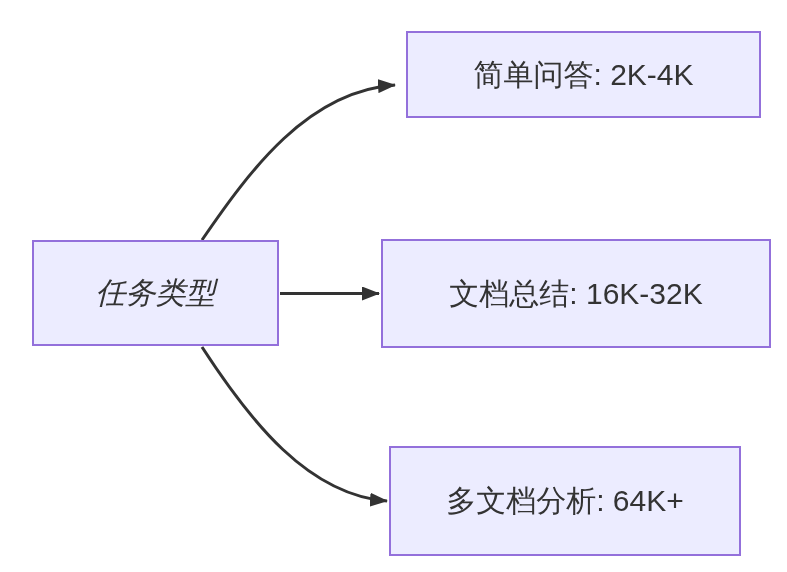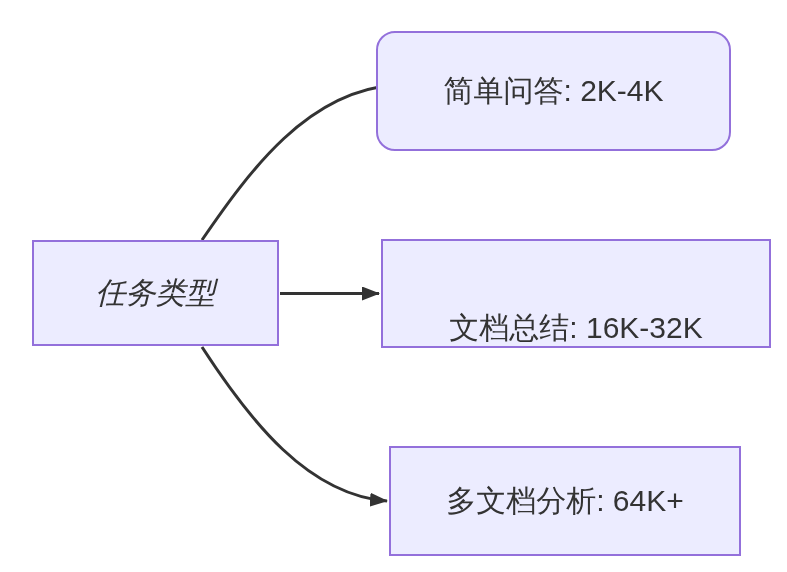--- a/index.html
+++ b/index.html
@@ -31,22 +31,22 @@
     color: #333333;
     font-size: 30px;
     line-height: 1.25;
     display: flex;
     align-items: center;
     justify-content: center;
     text-align: center;
     white-space: nowrap;
   }
   .node-source { left: 32px;  top: 240px; width: 247px; height: 106px; font-style: italic; }
-  .node-t0     { left: 376px; top: 31px;  width: 355px; height: 120px; border-radius: 19px; }
-  .node-t1     { left: 381px; top: 239px; width: 390px; height: 109px; align-items: flex-end; }
+  .node-t0     { left: 406px; top: 31px;  width: 355px; height: 87px; }
+  .node-t1     { left: 381px; top: 239px; width: 390px; height: 109px; }
   .node-t2     { left: 389px; top: 446px; width: 352px; height: 110px; }
 </style>
 </head>
 <body>
 
 <div class="canvas">
 
   <svg class="edges-layer" width="787" height="572" viewBox="0 0 787 572" xmlns="http://www.w3.org/2000/svg">
     <defs>
       <marker id="arrowhead" markerUnits="userSpaceOnUse" markerWidth="18" markerHeight="14" refX="17" refY="7" orient="auto">

